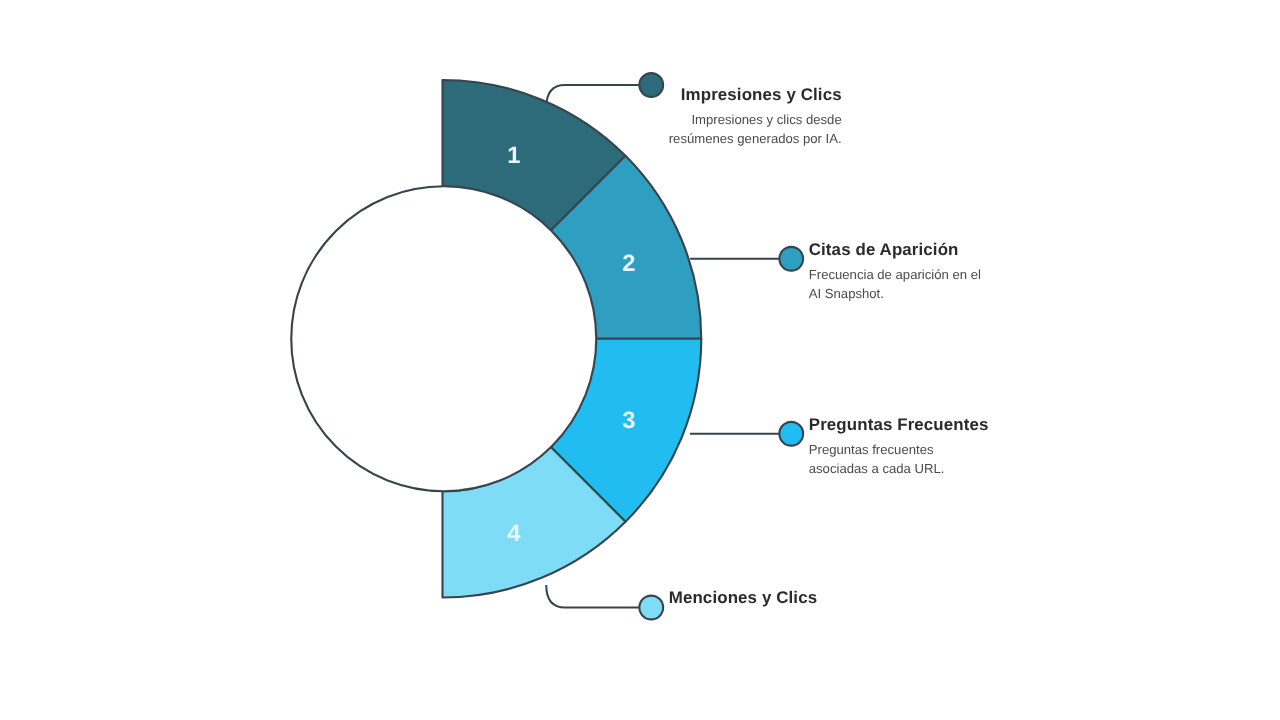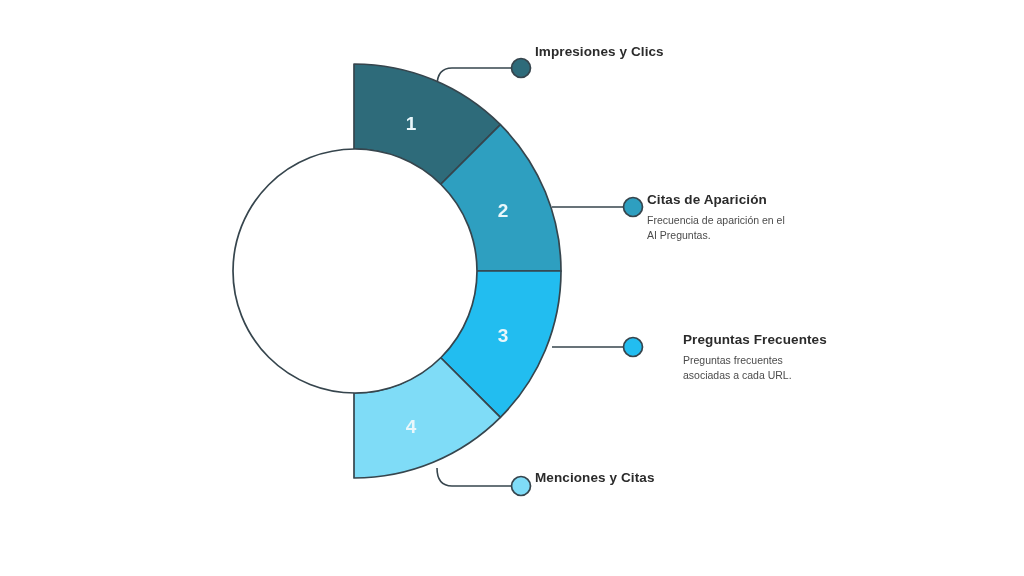--- a/index.html
+++ b/index.html
@@ -113,33 +113,35 @@
 
     <g stroke="#36454d" stroke-width="1.7">
       <circle cx="521" cy="68" r="9.5" fill="#2e6b7a"></circle>
       <circle cx="633" cy="207" r="9.5" fill="#2e9fc0"></circle>
       <circle cx="633" cy="347" r="9.5" fill="#22bdf0"></circle>
       <circle cx="521" cy="486" r="9.5" fill="#7fdcf7"></circle>
     </g>
 
   </svg>
 
-  <div class="callout" style="left:535px; top:44px;text-align:right;">
+  <div class="callout" style="left:535px; top:68px;text-align:right;">
     <p class="callout-title">Impresiones y Clics</p>
+    <p class="callout-desc">Impresiones y clics desde
+resúmenes generados por IA.</p>
   </div>
 
   <div class="callout" style="left:647px; top:192px;">
     <p class="callout-title">Citas de Aparición</p>
     <p class="callout-desc">Frecuencia de aparición en el
-AI Preguntas.</p>
+AI Snapshot.</p>
   </div>
 
-  <div class="callout" style="left:683px; top:332px;">
+  <div class="callout" style="left:647px; top:332px;">
     <p class="callout-title">Preguntas Frecuentes</p>
     <p class="callout-desc">Preguntas frecuentes
 asociadas a cada URL.</p>
   </div>
 
   <div class="callout" style="left:535px; top:470px;">
-    <p class="callout-title">Menciones y Citas</p>
+    <p class="callout-title">Menciones y Clics</p>
   </div>
 
 </div>
 
 </body></html>

